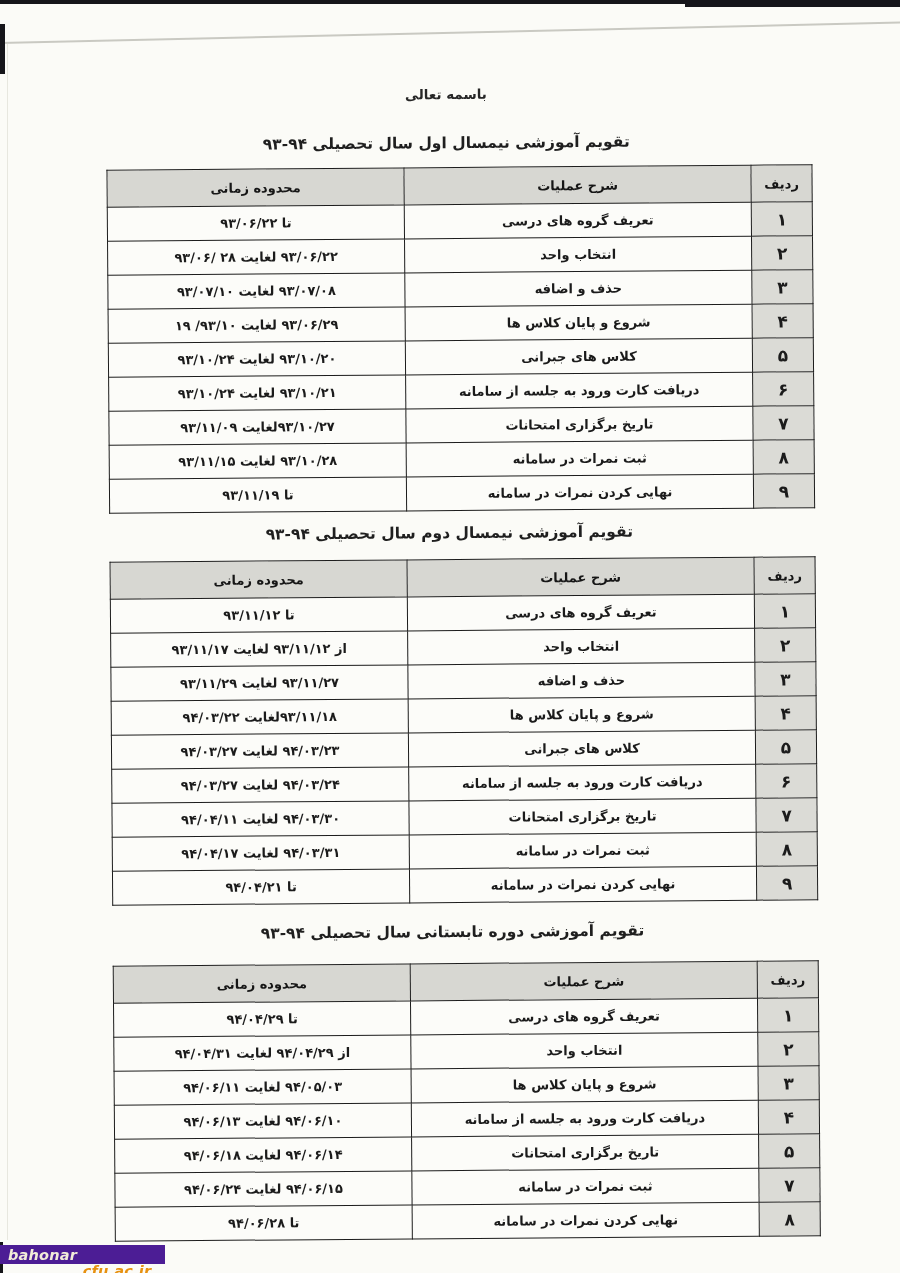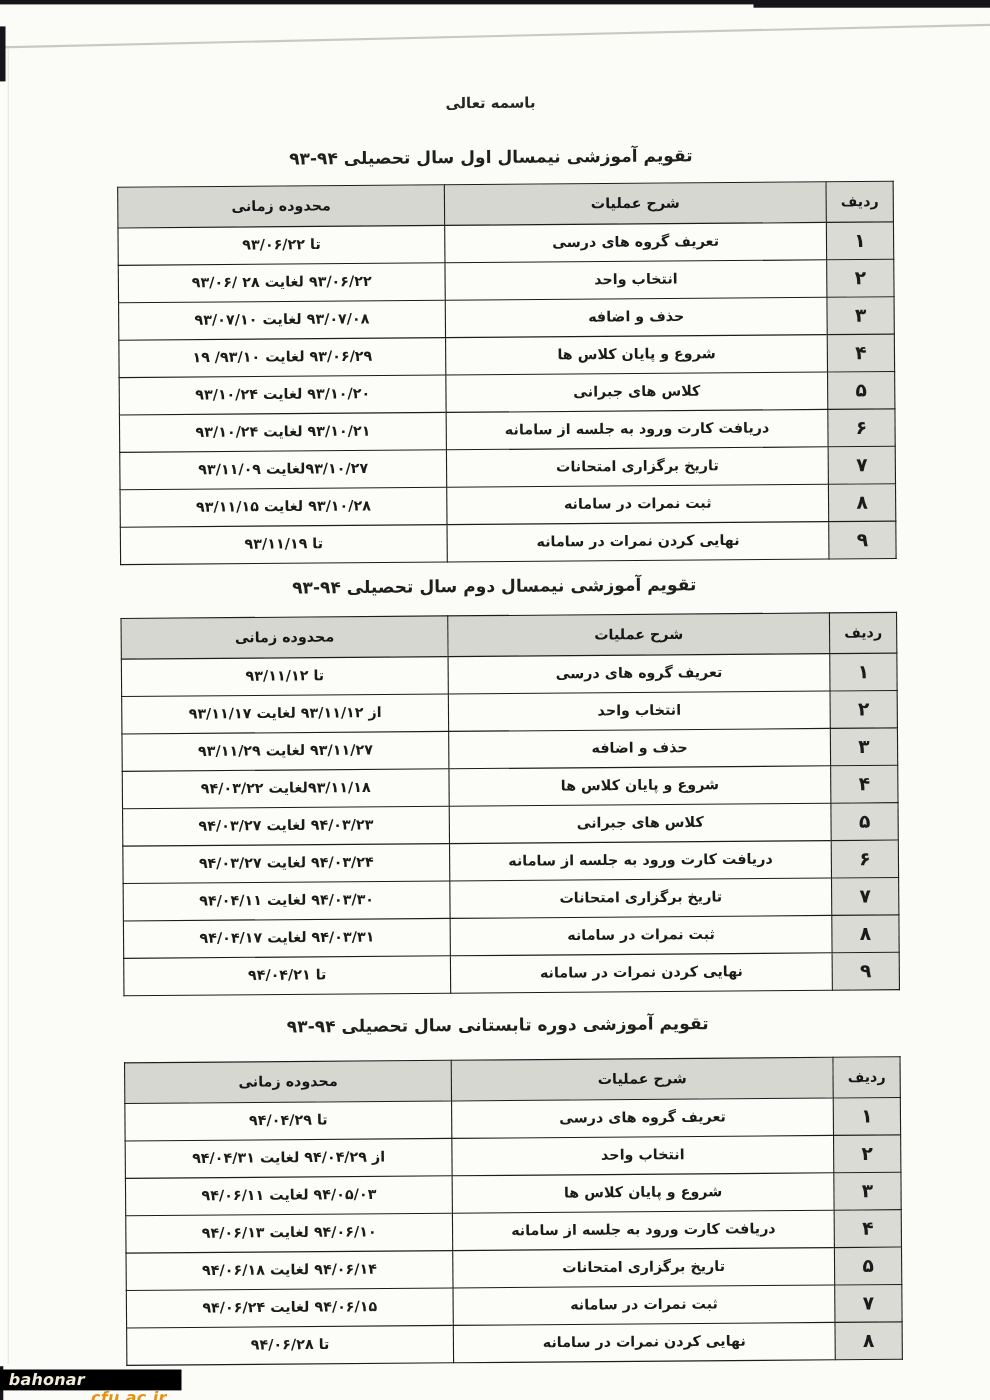--- a/index.html
+++ b/index.html
@@ -78,21 +78,21 @@
 </head>
 <body>
 
 <div class="scan-top"></div>
 <div class="scan-top-right"></div>
 <div class="scan-left-edge"></div>
 <div class="scan-bottom-left"></div>
 <div class="paper-edge"></div>
 <div class="left-paper-line"></div>
 
-<div class="watermark" style="background:#000000;">
+<div class="watermark" style="background:#4c1d95;">
   <span style="color:#f2ecd9;">bahonar</span>
     <span style="color:#e79110;margin-top:32px;">.cfu.ac.ir</span>
 </div>
 
 <div class="content">
 
   <div class="basmala">باسمه تعالی</div>
 
   <h2 class="section-title title-1">تقویم آموزشی نیمسال اول سال تحصیلی ۹۴-۹۳</h2>
   <table class="cal-table table-1">

